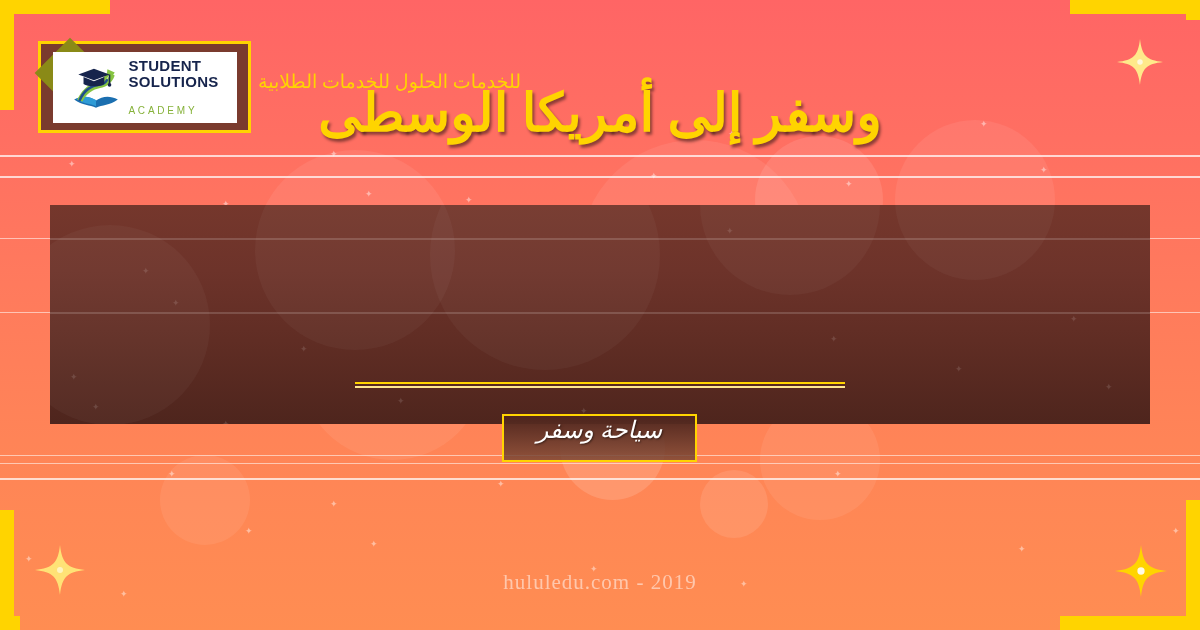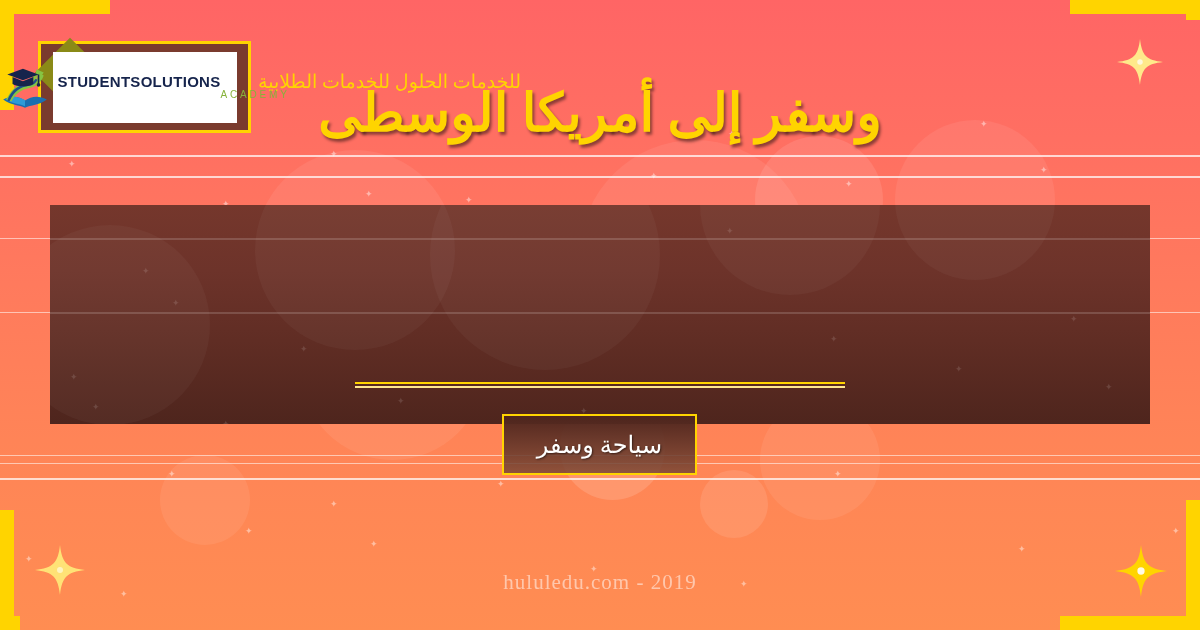--- a/index.html
+++ b/index.html
@@ -112,21 +112,21 @@
     height: 71px;
     background: #ffffff;
     display: flex;
     align-items: center;
     justify-content: center;
     gap: 6px;
   }
   #logo-mark { width: 52px; height: 52px; flex: none; }
   #logo-words {
     display: flex;
-    flex-direction: row;
+    flex-direction: column;
     justify-content: center;
     line-height: 1.05;
   }
   .logo-word-1, .logo-word-2 {
     font-family: "Liberation Sans", sans-serif;
     font-weight: bold;
     font-size: 15px;
     letter-spacing: 0.3px;
     color: #16244c;
   }
@@ -195,28 +195,29 @@
     box-sizing: border-box;
     pointer-events: none;
   }
 
   
   #subtitle-badge {
     position: absolute;
     left: 502px;
     top: 414px;
     width: 195px;
-    height: 61px;
+    height: 48px;
     border: 2px solid #FFD400;
     box-sizing: border-box;
     background: linear-gradient(180deg, rgba(78,37,29,0.98) 0%, rgba(120,70,52,0.82) 100%);
     display: flex;
-    align-items: center;
+    align-items: flex-start;
     justify-content: center;
     overflow: hidden;
+    font-style: italic;
   }
   #subtitle-text {
     font-family: "Liberation Serif", "DejaVu Serif", serif;
     font-size: 24px;
     color: #ffffff;
     direction: rtl;
     white-space: nowrap;
     text-shadow: 1px 1px 2px rgba(0,0,0,0.5);
   }
 

